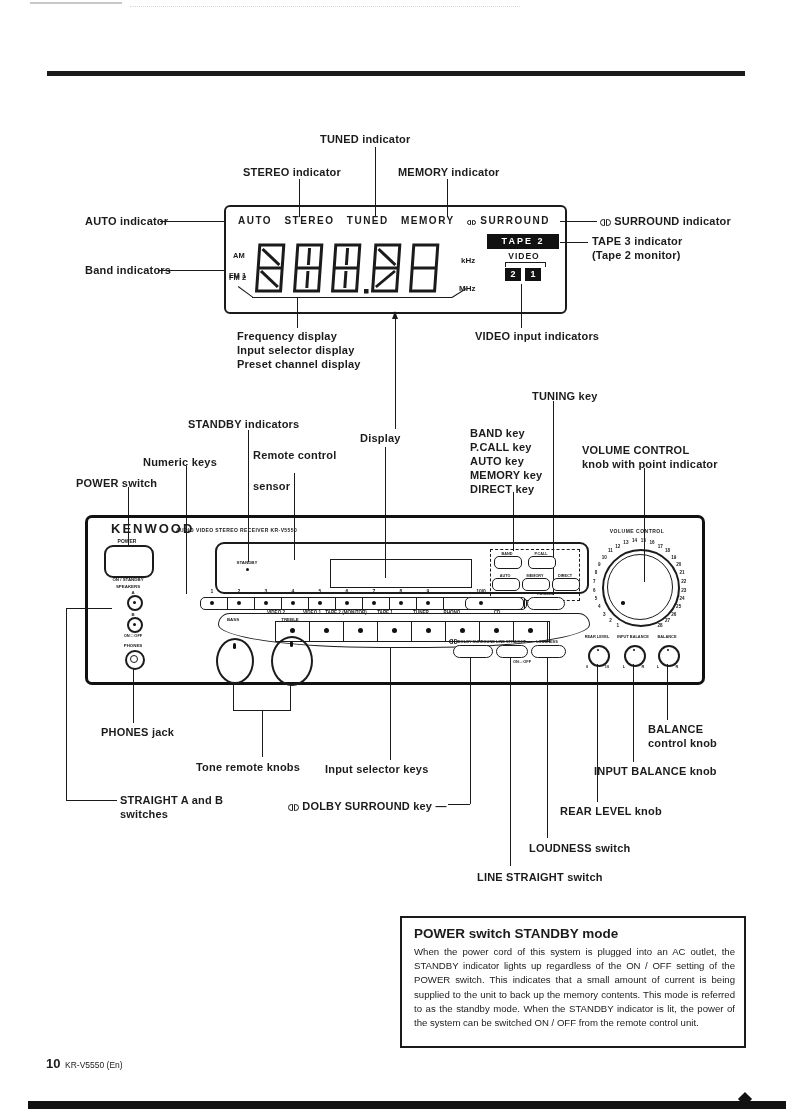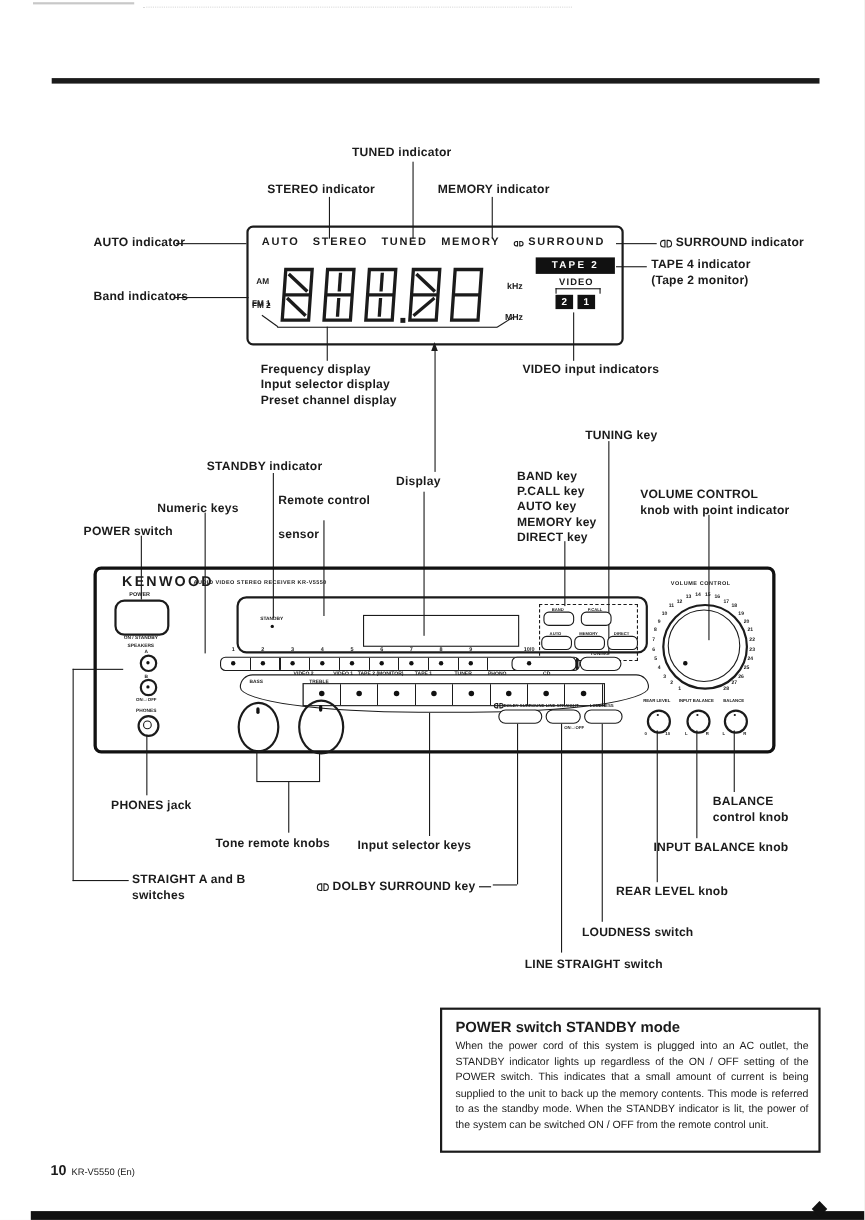--- a/index.html
+++ b/index.html
@@ -36,29 +36,29 @@
   <div class="ln h" style="left:47px;top:71px;width:698px;height:5px;"></div>
 
   <div class="lbl" style="left:320px;top:133px;">TUNED indicator</div>
   <div class="lbl" style="left:243px;top:166px;">STEREO indicator</div>
   <div class="lbl" style="left:398px;top:166px;">MEMORY indicator</div>
   <div class="lbl" style="left:85px;top:215px;">AUTO indicator</div>
   <div class="lbl" style="left:600px;top:215px;"><span class="dd">
         <i></i>
         <i></i>
       </span> <span>SURROUND indicator</span></div>
-  <div class="lbl" style="left:592px;top:235px;">TAPE 4 indicator</div>
+  <div class="lbl" style="left:592px;top:235px;">TAPE 3 indicator</div>
   <div class="lbl" style="left:592px;top:249px;">(Tape 2 monitor)</div>
   <div class="lbl" style="left:85px;top:264px;">Band indicators</div>
   <div class="lbl" style="left:237px;top:330px;">Frequency display</div>
   <div class="lbl" style="left:237px;top:344px;text-align:right;">Input selector display</div>
   <div class="lbl" style="left:237px;top:358px;">Preset channel display</div>
   <div class="lbl" style="left:475px;top:330px;">VIDEO input indicators</div>
   <div class="lbl" style="left:532px;top:390px;">TUNING key</div>
-  <div class="lbl" style="left:188px;top:418px;">STANDBY indicator</div>
+  <div class="lbl" style="left:188px;top:418px;">STANDBY indicators</div>
   <div class="lbl" style="left:360px;top:432px;">Display</div>
   <div class="lbl" style="left:470px;top:427px;">BAND key</div>
   <div class="lbl" style="left:470px;top:441px;">P.CALL key</div>
   <div class="lbl" style="left:470px;top:455px;">AUTO key</div>
   <div class="lbl" style="left:470px;top:469px;text-align:center;">MEMORY key</div>
   <div class="lbl" style="left:470px;top:483px;">DIRECT key</div>
   <div class="lbl" style="left:582px;top:444px;">VOLUME CONTROL</div>
   <div class="lbl" style="left:582px;top:458px;">knob with point indicator</div>
   <div class="lbl" style="left:143px;top:456px;">Numeric keys</div>
   <div class="lbl" style="left:253px;top:449px;">Remote control</div>

